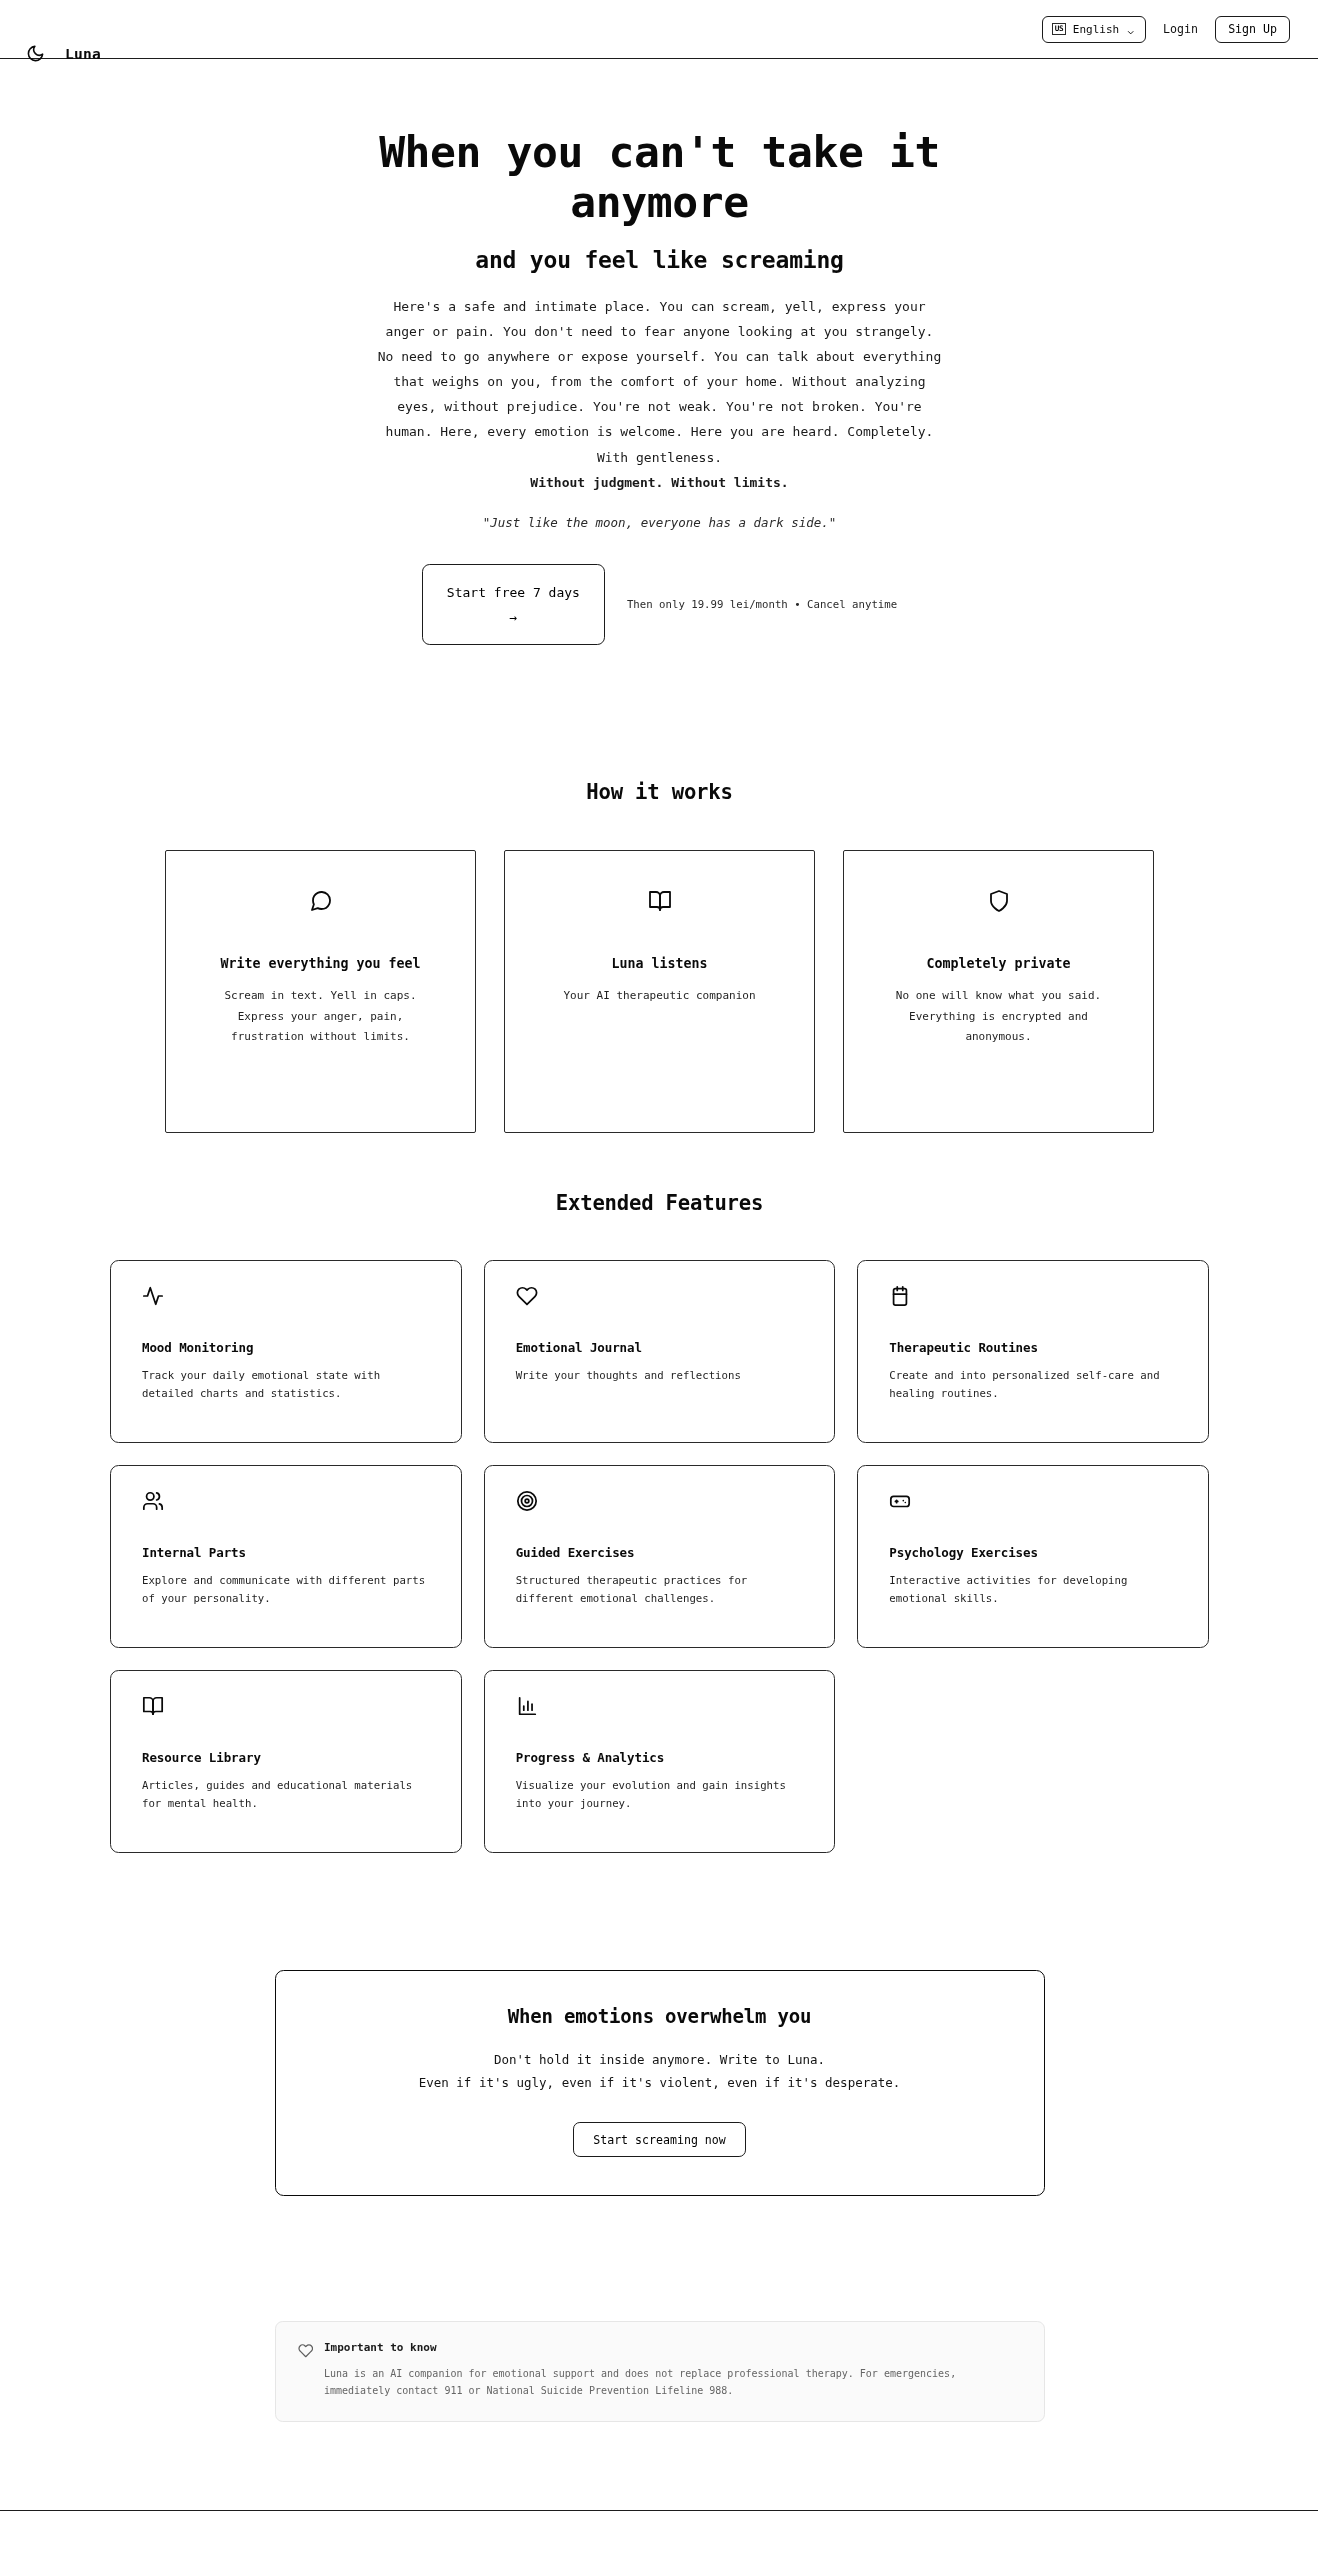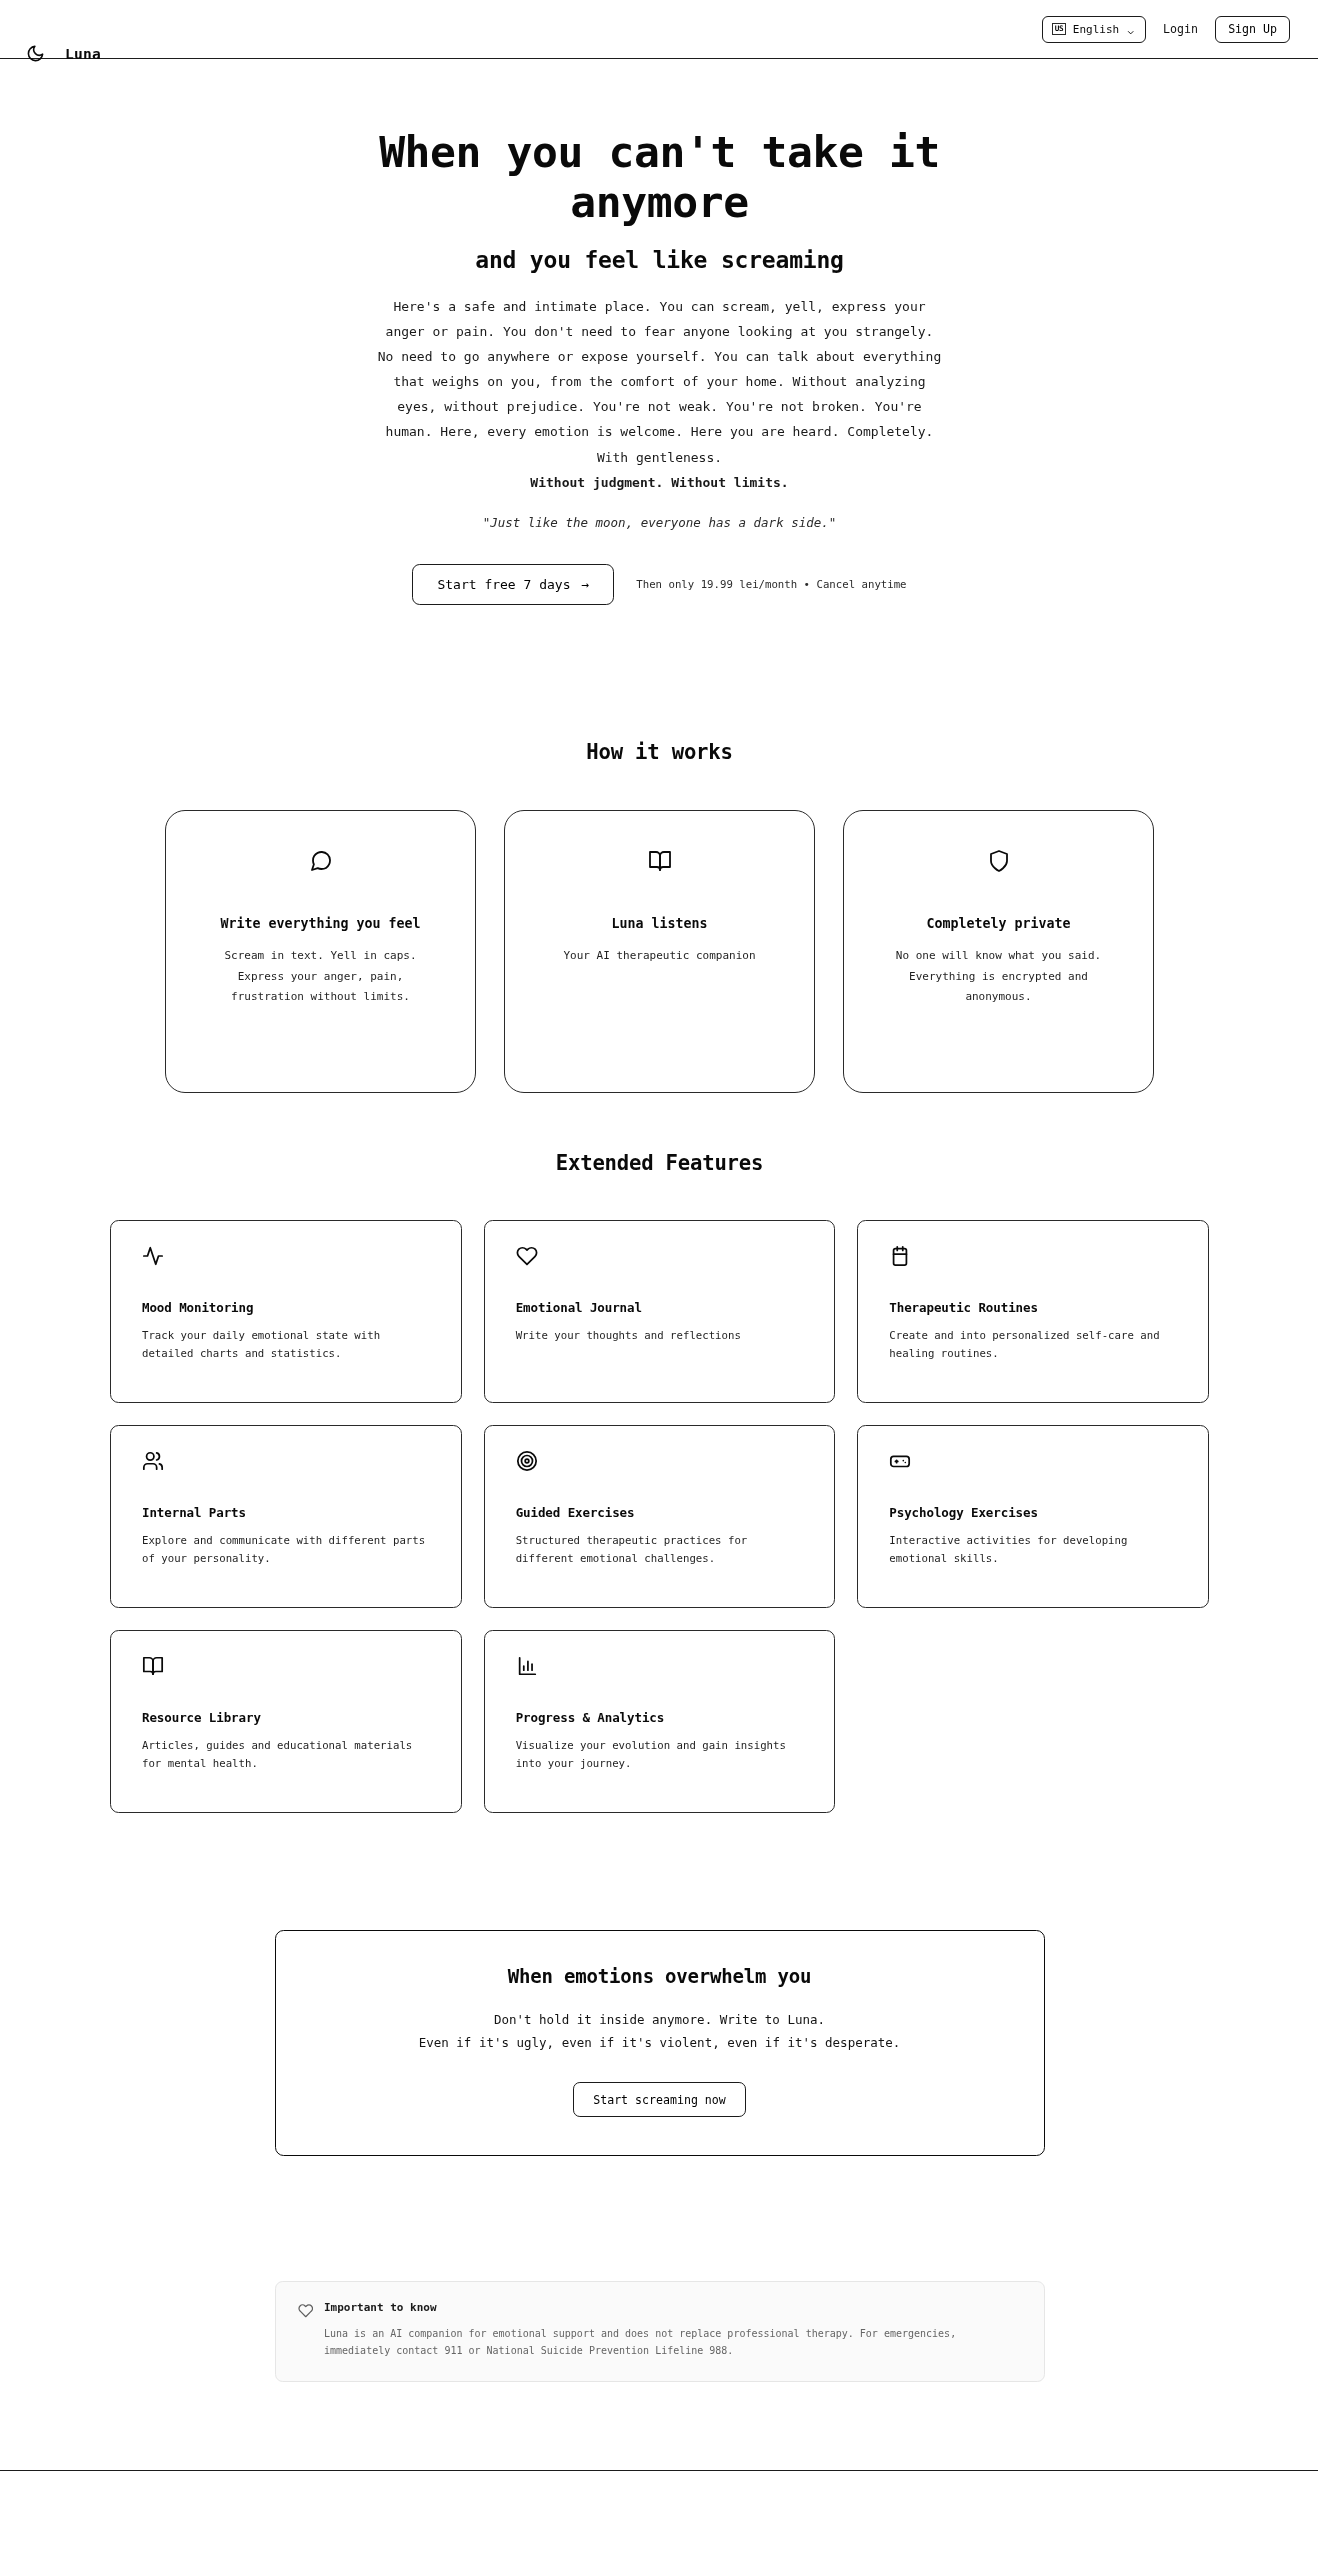--- a/index.html
+++ b/index.html
@@ -99,25 +99,26 @@
     align-items: center;
     justify-content: center;
     gap: 22px;
   }
   .cta-primary {
     border: 0.9px solid #1b1b1b;
     border-radius: 7.7px;
     background: #fff;
     font-family: inherit;
     font-size: 13px;
-    padding: 12px 24px;
+    padding: 20px 24px;
     display: inline-flex;
     align-items: center;
     gap: 11px;
     cursor: pointer;
+    flex-direction: column;
   }
   .arrow-glyph { font-size: 13px; line-height: 1; display: inline-block; }
   .cta-note { font-size: 10.7px; color: #2b2b2b; }
 
   
   .section { margin-top: 0; }
   .section-title {
     text-align: center;
     font-size: 20.6px;
     font-weight: 700;
@@ -129,21 +130,21 @@
   
   .how-grid {
     margin: 46px auto 0;
     width: 989px;
     display: grid;
     grid-template-columns: repeat(3, 1fr);
     gap: 28px;
   }
   .how-card {
     border: 0.9px solid #2a2a2a;
-    border-radius: 20px;
+    border-radius: 2px;
     background: #fff;
     min-height: 283px;
     padding: 38px 22px 26px;
     text-align: center;
     display: flex;
     flex-direction: column;
     align-items: center;
   }
   .how-icon { height: 24px; margin-bottom: 41px; display: block; }
   .how-card-title {

